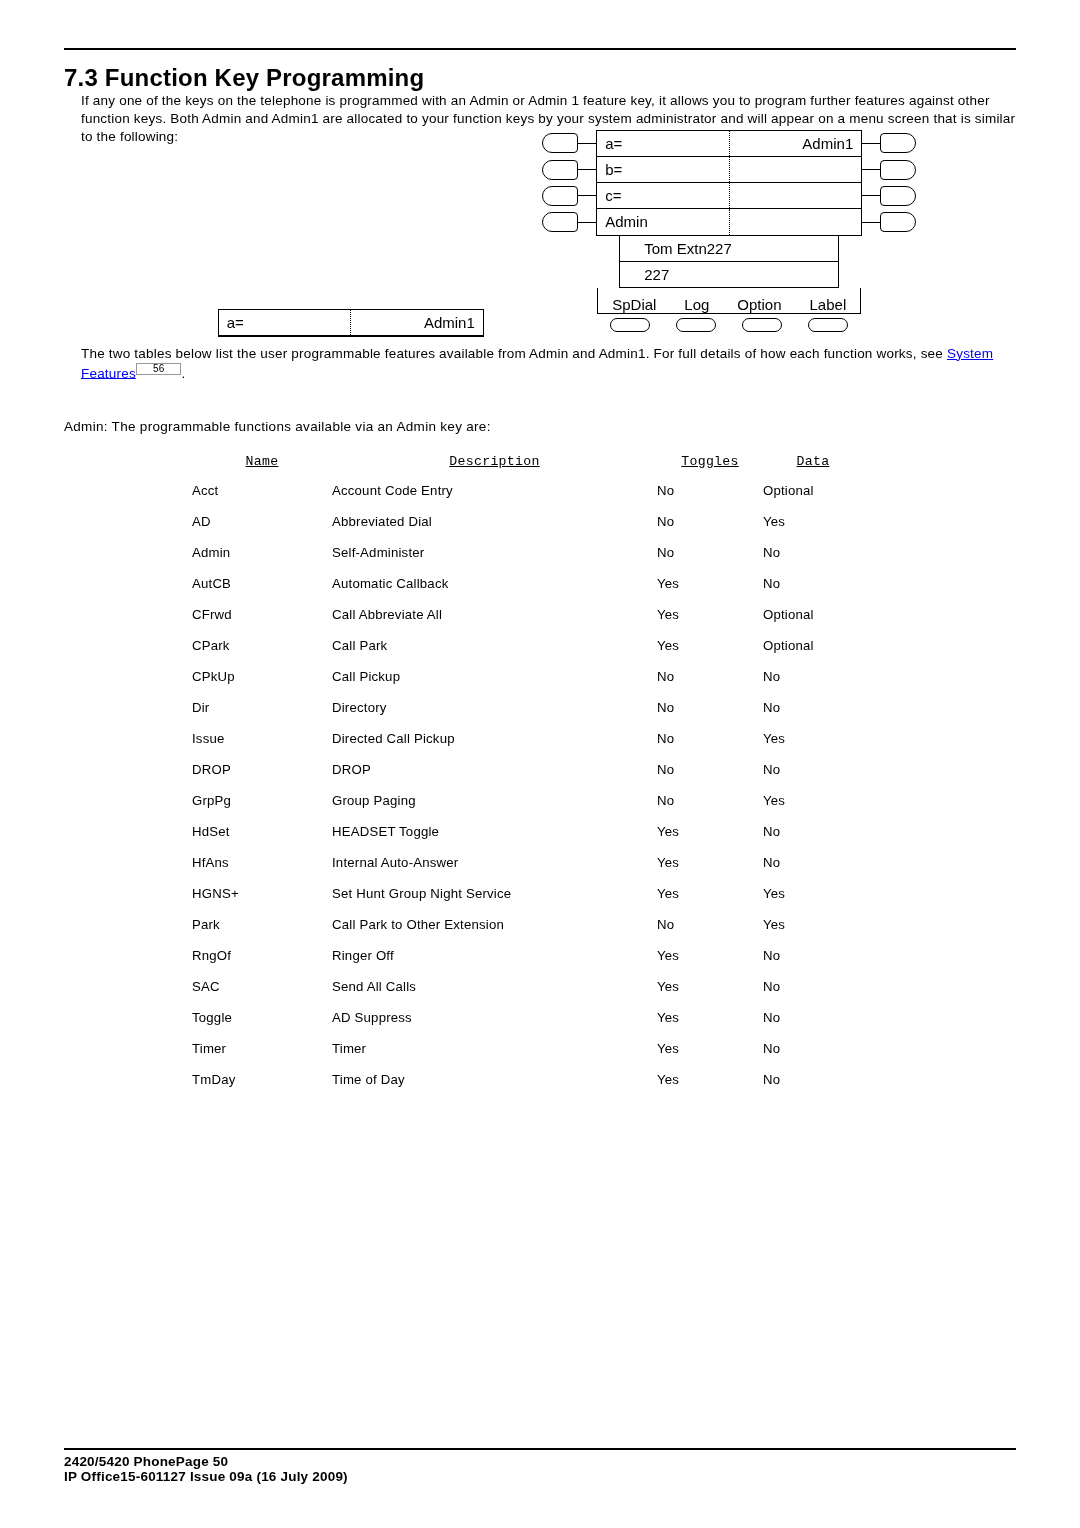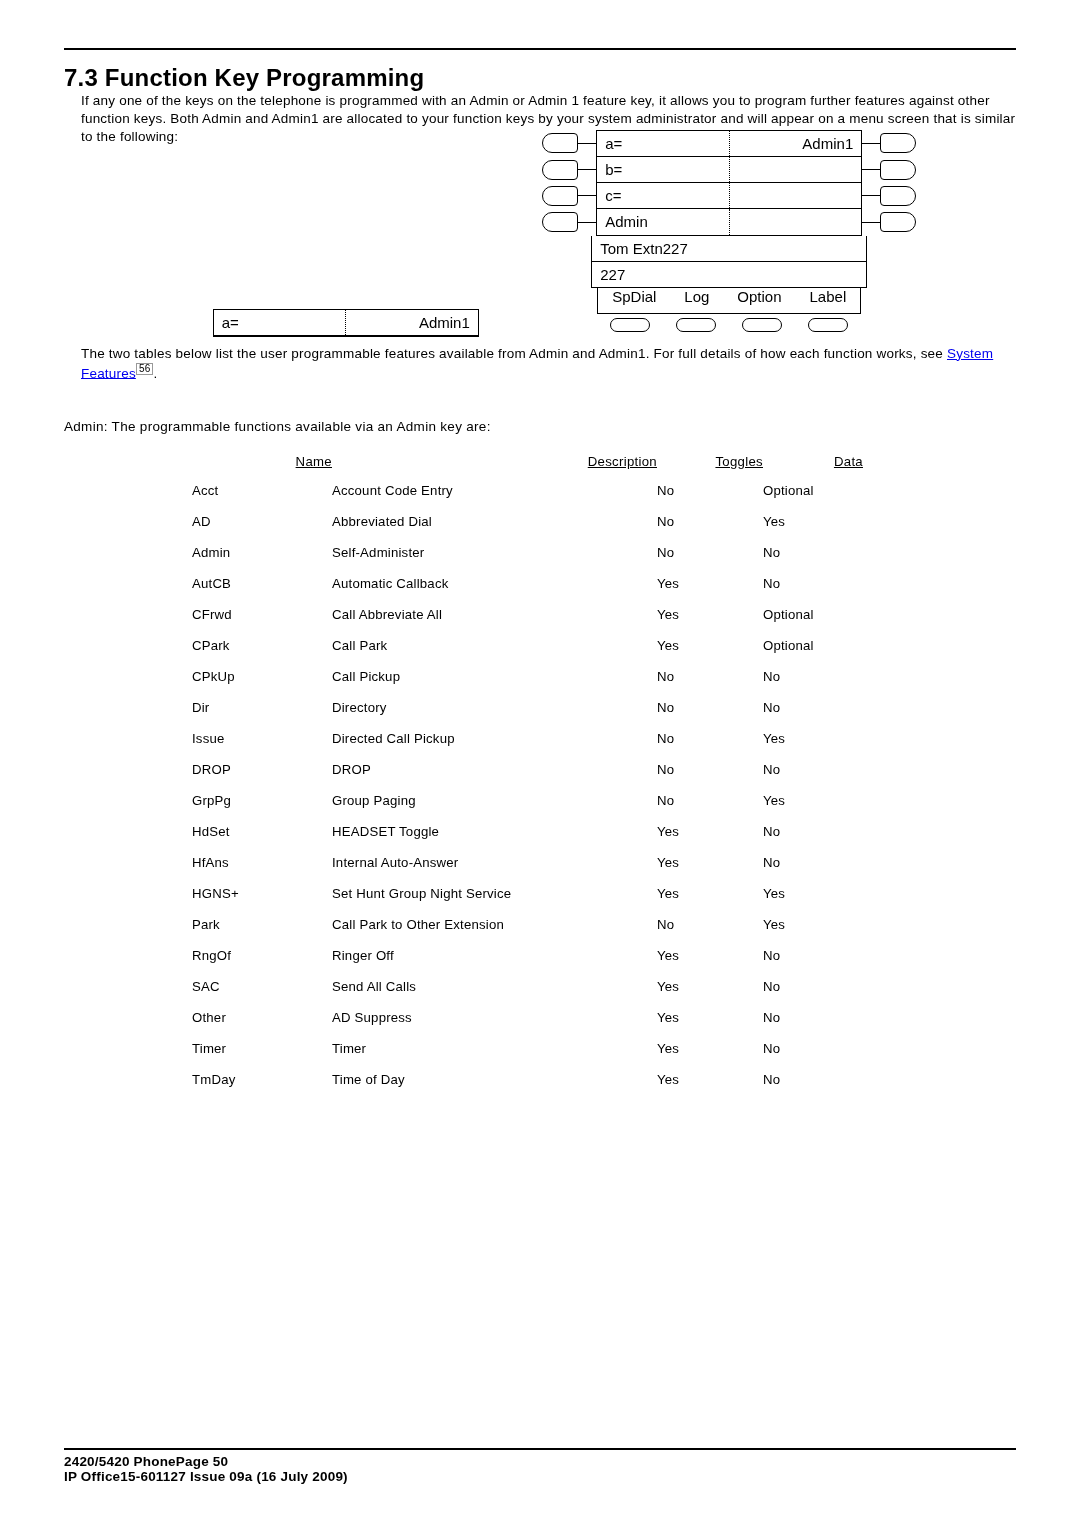--- a/index.html
+++ b/index.html
@@ -71,79 +71,80 @@
     .lcd-cell {
       font-family: Arial, sans-serif;
       font-size: 15px;
       padding: 3px 8px;
       display: flex;
       align-items: center;
     }
     .lcd-cell.left { flex: 1; border-right: 1px dotted #000; }
     .lcd-cell.right { flex: 1; justify-content: flex-end; }
     .lcd-full {
-      width: 276px;
+      width: 220px;
       height: 26px;
       border: 1.5px solid #000;
       border-top: none;
       font-family: Arial, sans-serif;
       font-size: 15px;
-      padding: 3px 8px;
+      padding: 3px 24px;
       display: flex;
       align-items: center;
       text-align: center;
     }
     .lcd-softkeys {
       width: 264px;
       height: 26px;
       border: 1.5px solid #000;
       border-top: none;
       font-family: Arial, sans-serif;
       font-size: 15px;
       display: flex;
       justify-content: space-around;
-      align-items: flex-start;
+      align-items: flex-end;
     }
     .softkey-row {
       display: flex;
       justify-content: space-around;
       width: 264px;
       margin: 4px auto 0 auto;
     }
     .softkey-shape {
       width: 40px;
       height: 14px;
       border: 1.5px solid #000;
       border-radius: 7px;
     }
     .link { color: #0000EE; text-decoration: underline; }
     .ref-box {
       display: inline-block;
       border: 0.5px solid #999;
       font-size: 10px;
-      padding: 0 2px;
+      padding: 0 16px;
       vertical-align: super;
       line-height: 1;
     }
     .subhead {
       font-size: 13.5px;
       letter-spacing: 0.3px;
       margin: 36px 0 14px 0;
     }
     .tbl {
       margin-left: 128px;
       font-size: 13.2px;
       border-collapse: collapse;
     }
     .tbl th {
-      text-align: right;
+      text-align: center;
       font-weight: normal;
       text-decoration: underline;
       padding: 6px 0;
       letter-spacing: 0.3px;
+      font-family: Liberation Mono, monospace;
     }
     .tbl td {
       padding: 8px 0;
       letter-spacing: 0.2px;
       vertical-align: top;
     }
     .col-name { width: 140px; }
     .col-desc { width: 325px; }
     .col-tog { width: 106px; }
     .col-data { width: 100px; }
@@ -393,21 +394,21 @@
         <td>Yes</td>
         <td>No</td>
       </tr>
       <tr>
         <td>SAC</td>
         <td>Send All Calls</td>
         <td>Yes</td>
         <td>No</td>
       </tr>
       <tr>
-        <td>Other</td>
+        <td>Toggle</td>
         <td>AD Suppress</td>
         <td>Yes</td>
         <td>No</td>
       </tr>
       <tr>
         <td>Timer</td>
         <td>Timer</td>
         <td>Yes</td>
         <td>No</td>
       </tr>

